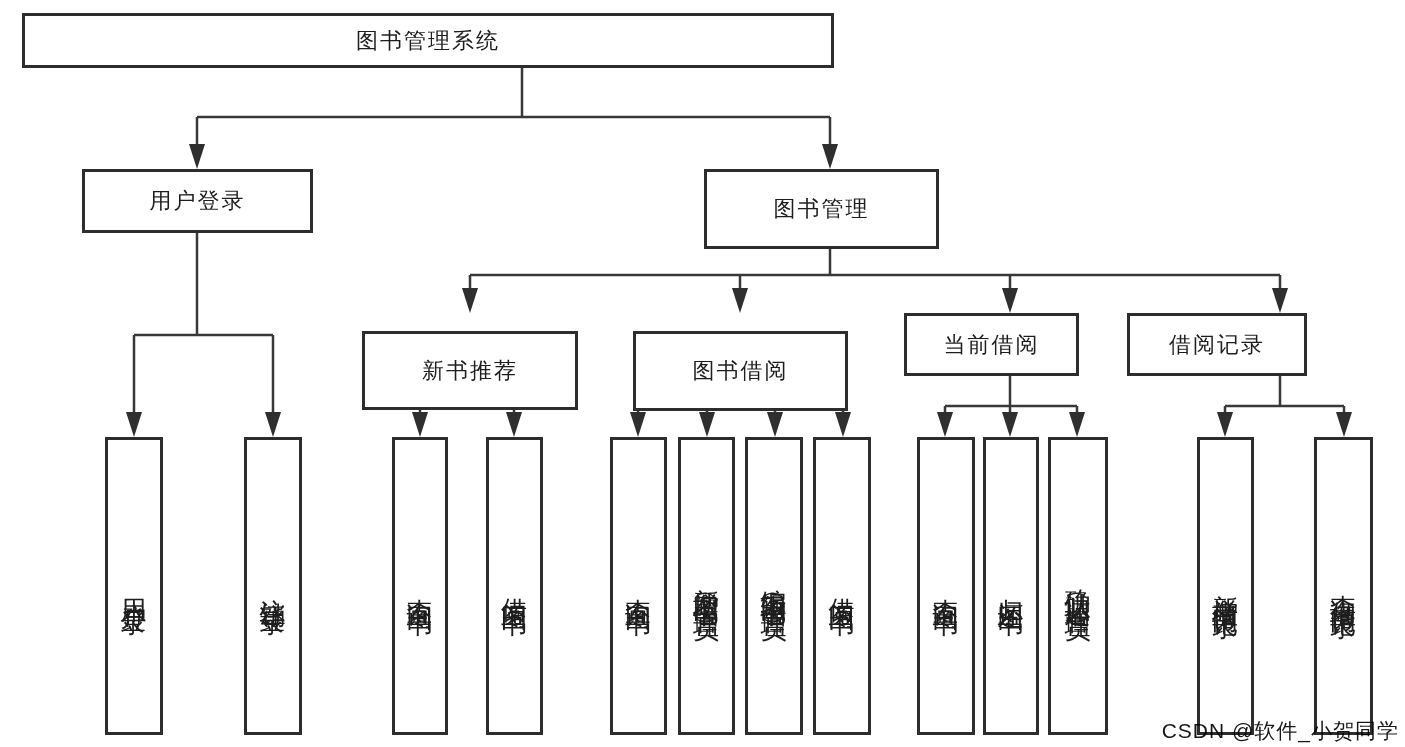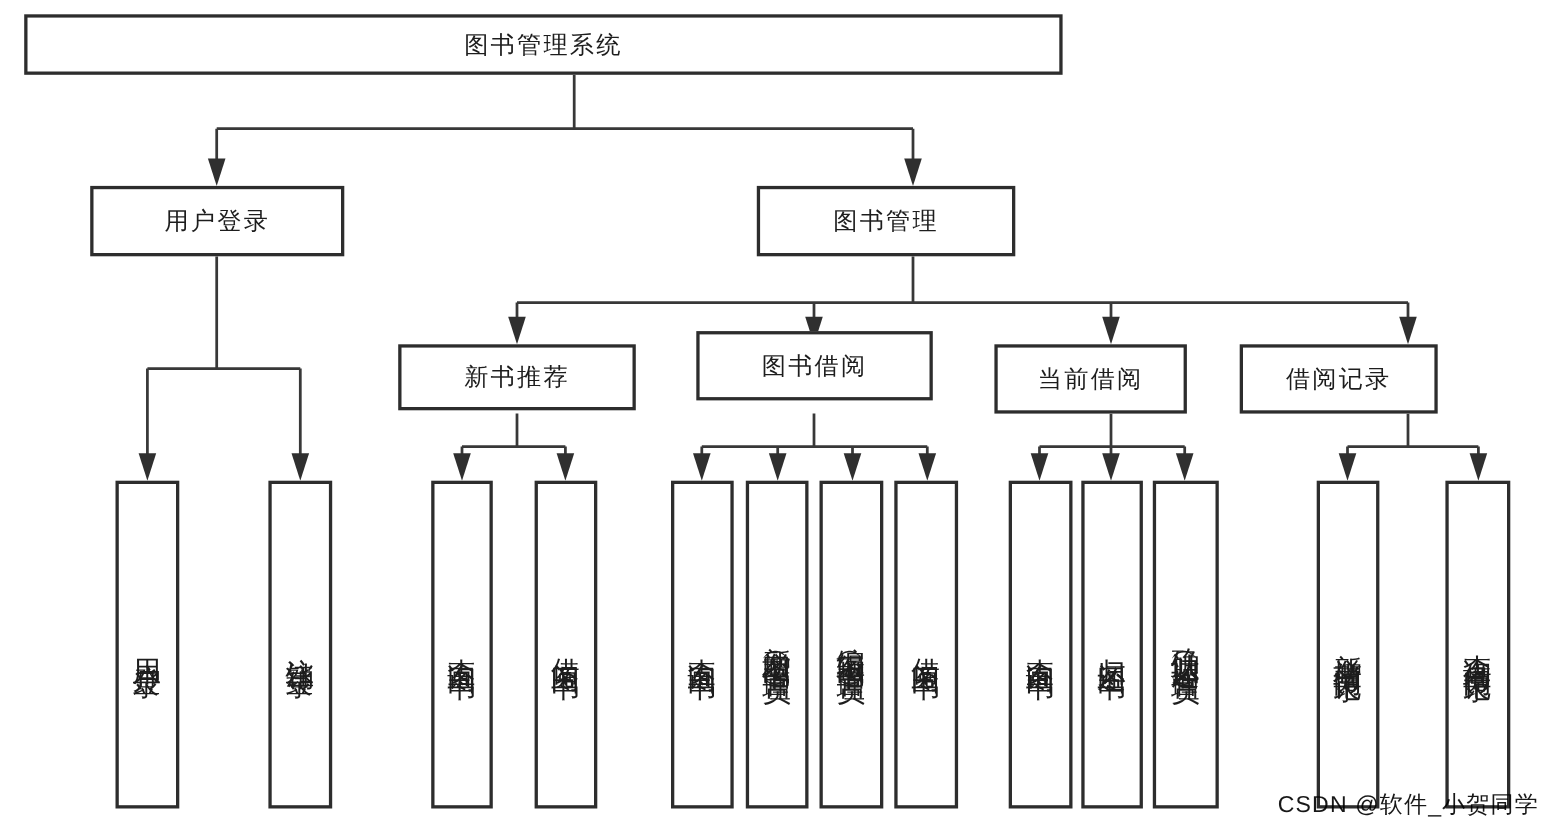--- a/index.html
+++ b/index.html
@@ -53,35 +53,35 @@
       <polygon points="767,412 783,412 775,437"></polygon>
       <polygon points="835,412 851,412 843,437"></polygon>
       <polygon points="937,412 953,412 945,437"></polygon>
       <polygon points="1002,412 1018,412 1010,437"></polygon>
       <polygon points="1069,412 1085,412 1077,437"></polygon>
       <polygon points="1217,412 1233,412 1225,437"></polygon>
       <polygon points="1336,412 1352,412 1344,437"></polygon>
     </g>
   </svg>
 
-  <div class="hbox" style="left:22px;top:13px;width:944px;height:55px">
+  <div class="hbox" style="left:22px;top:13px;width:812px;height:55px">
     <span class="lbl">图书管理系统</span>
   </div>
 
   <div class="hbox" style="left:82px;top:169px;width:231px;height:64px">
     <span class="lbl">用户登录</span>
   </div>
-  <div class="hbox" style="left:688px;top:169px;width:235px;height:64px">
+  <div class="hbox" style="left:704px;top:169px;width:235px;height:80px">
     <span class="lbl">图书管理</span>
   </div>
 
-  <div class="hbox" style="left:362px;top:313px;width:216px;height:60px">
+  <div class="hbox" style="left:362px;top:331px;width:216px;height:79px">
     <span class="lbl">新书推荐</span>
   </div>
-  <div class="hbox" style="left:633px;top:301px;width:215px;height:63px">
+  <div class="hbox" style="left:633px;top:331px;width:215px;height:80px">
     <span class="lbl">图书借阅</span>
   </div>
   <div class="hbox" style="left:904px;top:313px;width:175px;height:63px">
     <span class="lbl">当前借阅</span>
   </div>
   <div class="hbox" style="left:1127px;top:313px;width:180px;height:63px">
     <span class="lbl">借阅记录</span>
   </div>
 
   <div class="vbox" style="left:105px;top:437px;width:58px;height:298px">

